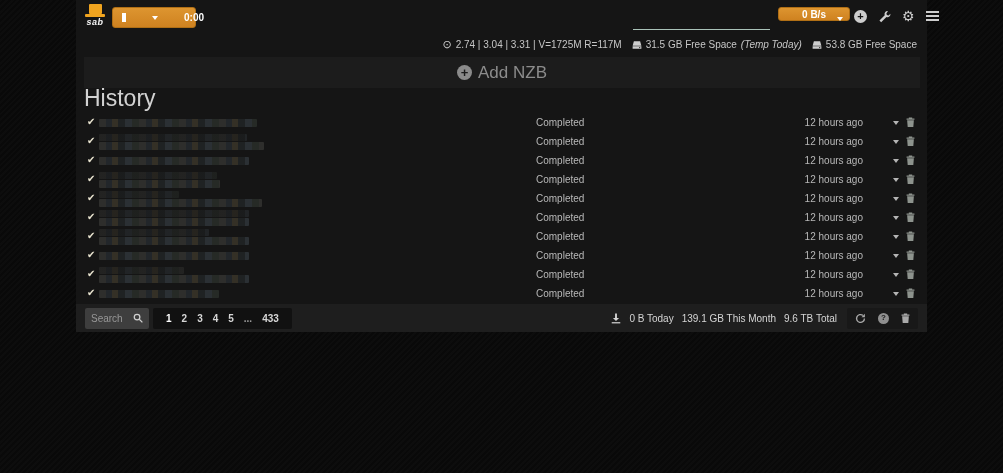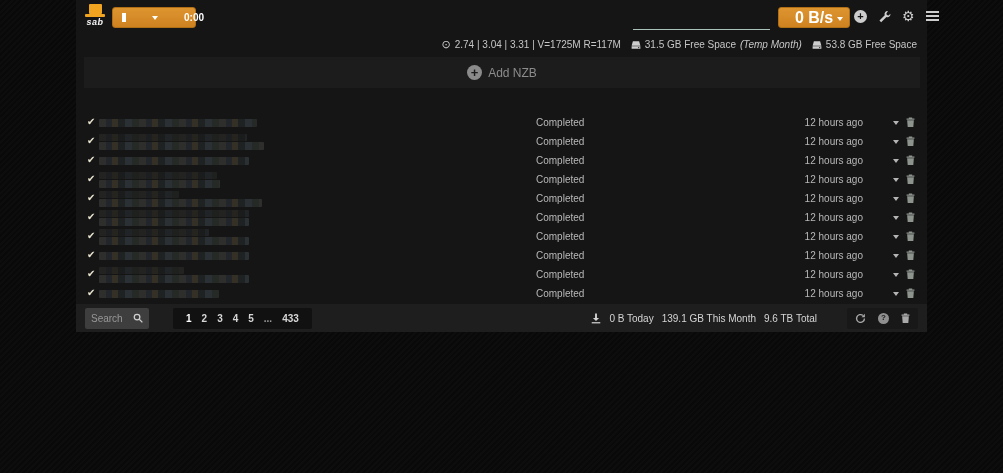--- a/index.html
+++ b/index.html
@@ -17,21 +17,21 @@
   .logo { position:absolute; left:8px; top:4px; width:22px; height:28px; cursor:pointer;font-style:italic; }
   .logo .hat { width:13px; height:10px; background:#f0a41f; margin:0 auto; border-radius:1px; }
   .logo .brim { width:20px; height:3px; background:#f0a41f; margin:0 auto; border-radius:1px; }
   .logo .word { font-size:9px; font-weight:bold; color:#f5f5f5; text-align:center; letter-spacing:.5px; margin-top:0; }
   .btn-orange { background:linear-gradient(#dd9530,#cf8220); border:1px solid #b06f15; border-radius:3px; color:#fff; }
   .pause-group { position:absolute; left:36px; top:7px; width:84px; height:21px; display:flex; align-items:center; padding-left:9px; gap:26px; cursor:pointer; }
   .pause-bars { display:inline-block; width:7px; height:9px; border-left:2px solid #fff; border-right:2px solid #fff; }
   .caret-down { display:inline-block; width:0; height:0; border-left:3px solid transparent; border-right:3px solid transparent; border-top:4px solid currentColor; }
   .pause-timer { margin-left:auto; margin-right:9px; font-size:10px; font-weight:bold; }
   .nzb-input { position:absolute; left:557px; top:10px; width:137px; height:20px; background:transparent; border:none; border-bottom:1px solid #a9c2b8; color:#ddd; font-size:11px; outline:none; }
-  .speed-btn { position:absolute; left:702px; top:7px; width:72px; height:21px; font-size:16px; font-weight:bold; display:flex; align-items:center; justify-content:center; cursor:pointer; }
+  .speed-btn { position:absolute; left:702px; top:7px; width:72px; height:14px; font-size:10px; font-weight:bold; display:flex; align-items:center; justify-content:center; cursor:pointer; }
   .speed-btn .caret-down { position:absolute; right:6px; top:9px; }
   .top-icons { position:absolute; left:778px; top:9px; display:flex; align-items:center; gap:11px; color:#cdcdcd; }
   .top-icons > * { cursor:pointer; }
   .plus-circle { width:13px; height:13px; border-radius:50%; background:#cdcdcd; color:#151515; font-size:11px; font-weight:bold; display:inline-flex; align-items:center; justify-content:center; line-height:1; }
   .gear-glyph { font-size:14px; line-height:1; }
   .burger { position:relative; display:inline-block; width:13px; height:2px; background:#cdcdcd; margin-top:0; }
   .burger::before,.burger::after { content:""; position:absolute; left:0; width:13px; height:2px; background:#cdcdcd; }
   .burger::before { top:-4px; } .burger::after { top:4px; }
 
   
@@ -39,38 +39,38 @@
   #queue-title { position:absolute; left:0; top:30px; }
   .stats-line { position:absolute; right:10px; top:39px; display:flex; align-items:center; gap:10px; font-size:10px; color:#c6c6c6; white-space:nowrap; }
   .stats-line .grp { display:flex; align-items:center; gap:4px; }
   .gauge-glyph { font-size:11px; line-height:1; color:#cdcdcd; }
   .italic { font-style:italic; }
   svg.icon { display:block; }
 
   
   .add-band { position:absolute; left:8px; top:57px; width:836px; height:31px; background:#1c1c1c; display:flex; align-items:center; justify-content:center; gap:6px; cursor:pointer; }
   .add-band .big-plus { width:15px; height:15px; border-radius:50%; background:#8b8b8b; color:#1c1c1c; font-size:13px; font-weight:bold; display:inline-flex; align-items:center; justify-content:center; line-height:1; }
-  .add-band .lbl { font-size:12px; color:#8c8c8c; }
+  .add-band .lbl { font-size:17px; color:#8c8c8c; }
 
   
   #history-title { position:absolute; left:0; top:85px; }
   #history-list { position:absolute; left:8px; top:113px; width:836px; }
   .h-row { position:relative; height:19px; }
   .h-check { position:absolute; left:3px; top:3px; font-size:10px; color:#e9e4d0; line-height:1.2; }
   .h-name { position:absolute; left:15px; top:50%; transform:translateY(-50%); }
   .blur-line { height:8px; border-radius:1px; margin:1px 0;
     background:repeating-linear-gradient(90deg,#2e2e2c 0 7px,#22262a 7px 13px,#343026 13px 19px,#1f2223 19px 26px,#2b3034 26px 33px,#262a26 33px 40px); }
   .blur-line.dim { opacity:.55; height:7px; }
   .h-status { position:absolute; left:452px; top:4px; font-size:10px; color:#b8b8b8; }
   .h-age { position:absolute; right:57px; top:4px; font-size:10px; color:#b8b8b8; }
   .h-caret { position:absolute; left:809px; top:8px; color:#b5b5b5; cursor:pointer; }
   .h-trash { position:absolute; left:822px; top:4px; color:#8d938d; cursor:pointer; }
 
   
-  .footer { position:absolute; left:0; bottom:0; width:851px; height:28px; background:#1e1e1e; display:flex; align-items:center; padding:0 9px;gap:20px; }
+  .footer { position:absolute; left:0; bottom:0; width:851px; height:28px; background:#1e1e1e; display:flex; align-items:center; padding:0 9px; }
   .search-box { width:64px; height:21px; background:#3e3e3e; border-radius:2px; display:flex; align-items:center; padding:0 4px 0 6px; }
   .search-box input { width:42px; background:transparent; border:none; outline:none; color:#cfcfcf; font-size:10px; }
   .search-box input::placeholder { color:#979797; }
   .search-box .mag { color:#d0d0d0; cursor:pointer; display:flex; }
   .pagination { margin-left:4px; background:#111; border-radius:2px; height:21px; display:flex; align-items:center; padding:0 8px; }
   .page-num { font-size:10px; font-weight:bold; color:#d6d6d6; padding:0 5px; cursor:pointer; }
   .page-num.active { color:#ffffff; }
   .page-num.ellipsis { cursor:default; color:#9a9a9a; }
   .f-stats { margin-left:auto; display:flex; align-items:center; gap:8px; font-size:10px; color:#d5d5d5; white-space:nowrap; }
   .f-icons { margin-left:10px; background:#181818; border-radius:2px; height:21px; display:flex; align-items:center; gap:12px; padding:0 8px; color:#a9a9a9; }
@@ -121,38 +121,39 @@
       <span>2.74 | 3.04 | 3.31 | V=1725M R=117M</span>
     </span>
     <span class="grp">
       <span>
         <svg class="icon" width="10" height="10" viewBox="0 0 16 16">
             <path fill="#cdcdcd" d="M3 2h10l2 7H1zM1 10h14v4H1z"></path>
             <circle cx="12.3" cy="12" r="1" fill="#151515"></circle>
           </svg>
       </span>
       <span>31.5 GB Free Space</span>
-      <span class="italic">(Temp Month)</span>
+      <span class="italic">(Temp Today)</span>
     </span>
     <span class="grp">
       <span>
         <svg class="icon" width="10" height="10" viewBox="0 0 16 16">
             <path fill="#cdcdcd" d="M3 2h10l2 7H1zM1 10h14v4H1z"></path>
             <circle cx="12.3" cy="12" r="1" fill="#151515"></circle>
           </svg>
       </span>
       <span>53.8 GB Free Space</span>
     </span>
   </div>
 
   <div class="add-band">
     <span class="big-plus">+</span>
     <span class="lbl">Add NZB</span>
   </div>
 
+  <h1 class="section-title" id="history-title">History</h1>
 
   <div id="history-list">
 
       <div class="h-row">
         <span class="h-check">✔</span>
         <span class="h-name">
           <div class="blur-line" style="width: 158px;"></div>
         </span>
         <span class="h-status">Completed</span>
         <span class="h-age">12 hours ago</span>

